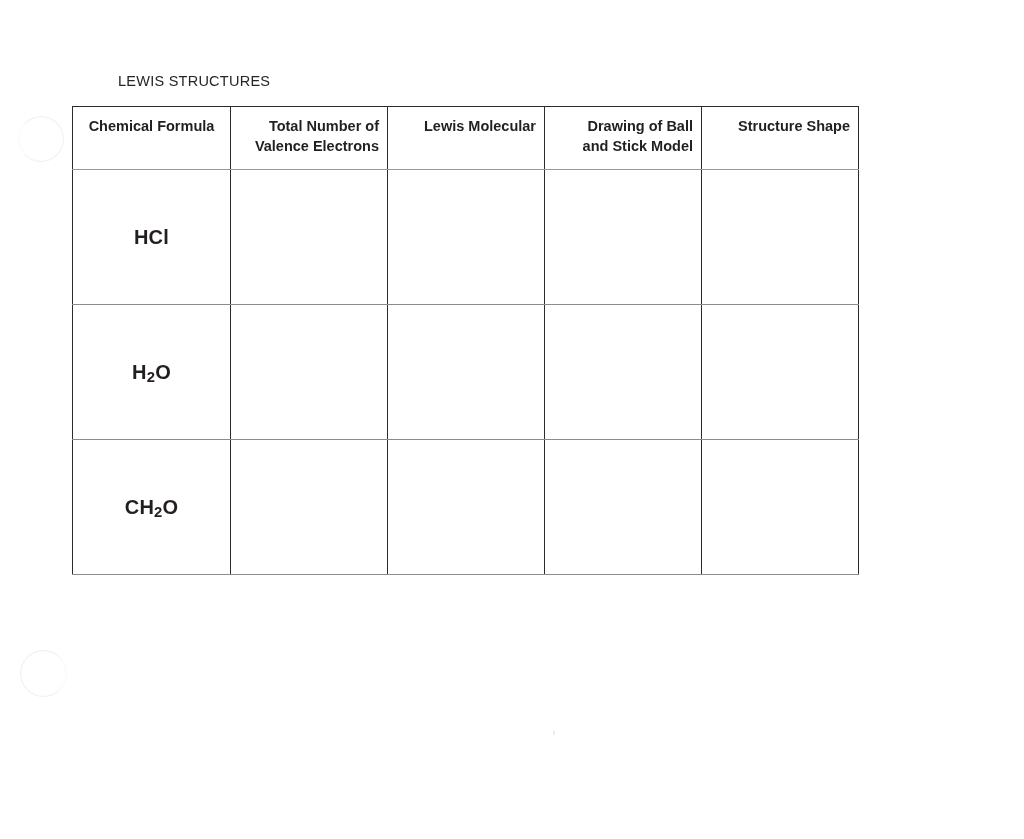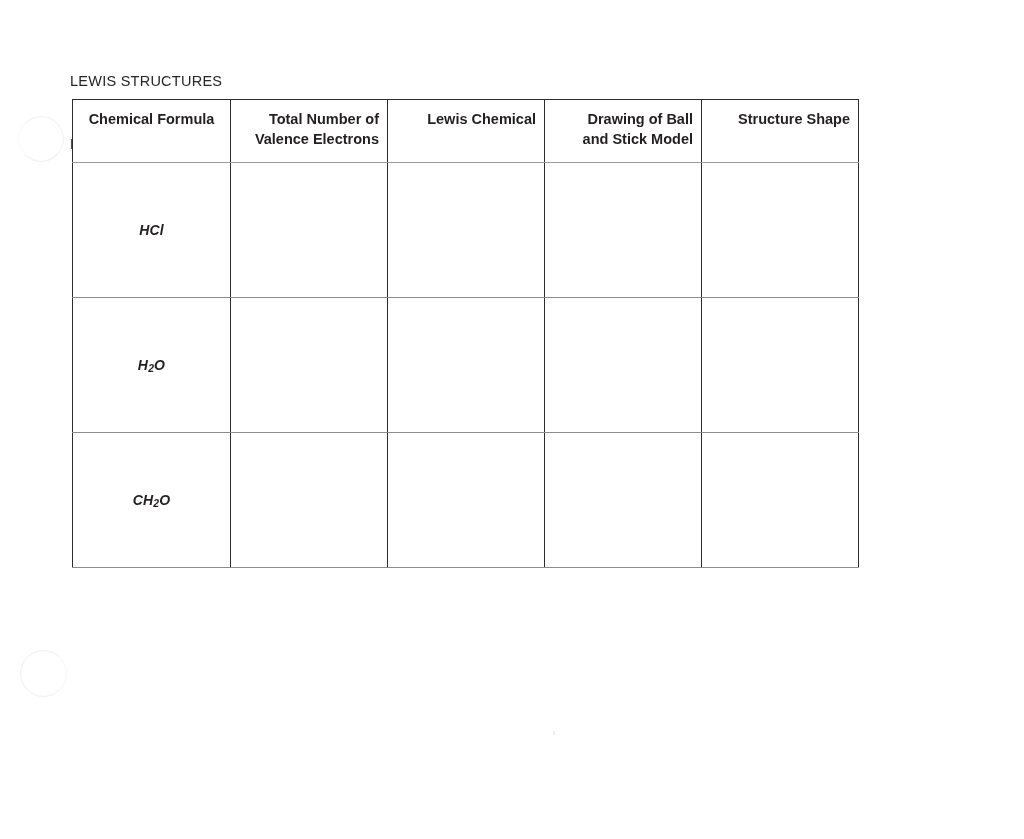--- a/index.html
+++ b/index.html
@@ -23,40 +23,40 @@
     position: absolute;
     left: 70px;
     top: 29px;
     font-size: 14.5px;
     line-height: 21px;
     letter-spacing: 0.25px;
     font-weight: 400;
     color: #272525;
     white-space: pre;
   }
-  #doc-title .title-line { display: block; }
+  #doc-title .title-line { display: block; margin-left: 48px; }
 
   
   .punch {
     position: absolute;
     border-radius: 50%;
     border: 1px solid #f2f2f3;
     box-shadow: 0 0 2px #f7f7f8 inset;
     pointer-events: none;
   }
   #punch-top   { left: 18px; top: 116px; width: 44px; height: 44px;
                  border-color: #f1f1f2; border-left-color: #fbfbfb; }
   #punch-bottom{ left: 20px; top: 650px; width: 45px; height: 45px;
                  border-color: #f0f0f1; border-right-color: #fafafa; }
 
   
   #data-table {
     position: absolute;
     left: 72px;
-    top: 99px;
+    top: 106px;
     width: 786px;
     border-collapse: collapse;
     table-layout: fixed;
   }
   #data-table col.c1 { width: 158px; }
   #data-table col.c2 { width: 157px; }
   #data-table col.c3 { width: 157px; }
   #data-table col.c4 { width: 157px; }
   #data-table col.c5 { width: 157px; }
 
@@ -94,25 +94,24 @@
 
   #data-table tbody td {
     height: 134px;
   }
   #data-table tbody tr:last-child td {
     border-bottom: 1.2px solid #8c8c8c;
   }
 
   .formula-cell {
     text-align: center;
-    font-size: 14px;
+    font-size: 20px;
     font-weight: 700;
     color: #231f20;
     letter-spacing: 0.2px;
-    font-style: italic;
   }
   .formula-cell .formula { display: inline-block; }
   .formula-cell sub {
     font-size: 0.74em;
     line-height: 0;
     vertical-align: -0.22em;
     font-weight: 700;
   }
   .answer-cell { }
   
@@ -149,21 +148,21 @@
   <thead>
     <tr>
       <th class="center">
         <span class="hdr">Chemical Formula</span>
       </th>
       <th>
         <span class="hdr">Total Number of
 Valence Electrons</span>
       </th>
       <th>
-        <span class="hdr">Lewis Chemical</span>
+        <span class="hdr">Lewis Molecular</span>
       </th>
       <th>
         <span class="hdr">Drawing of Ball
 and Stick Model</span>
       </th>
       <th>
         <span class="hdr">Structure Shape</span>
       </th>
     </tr>
   </thead>

